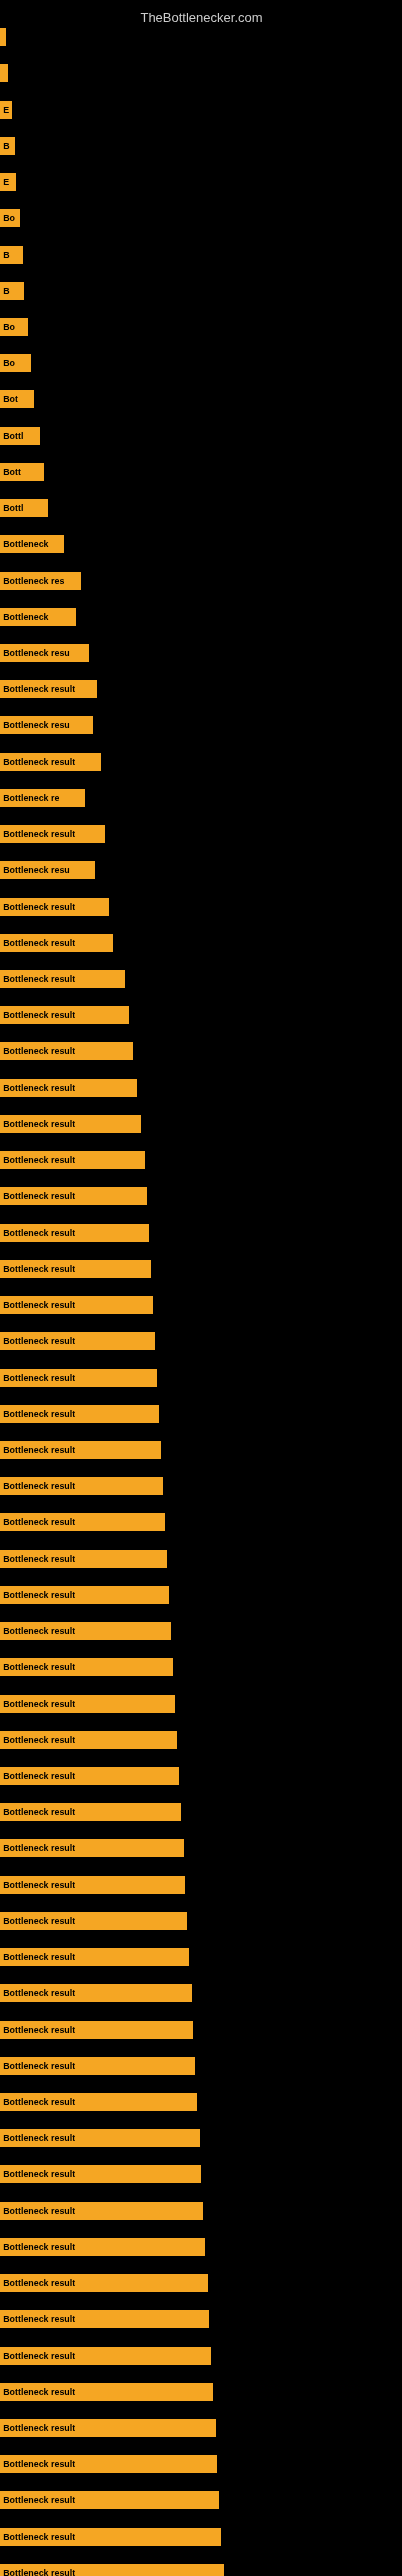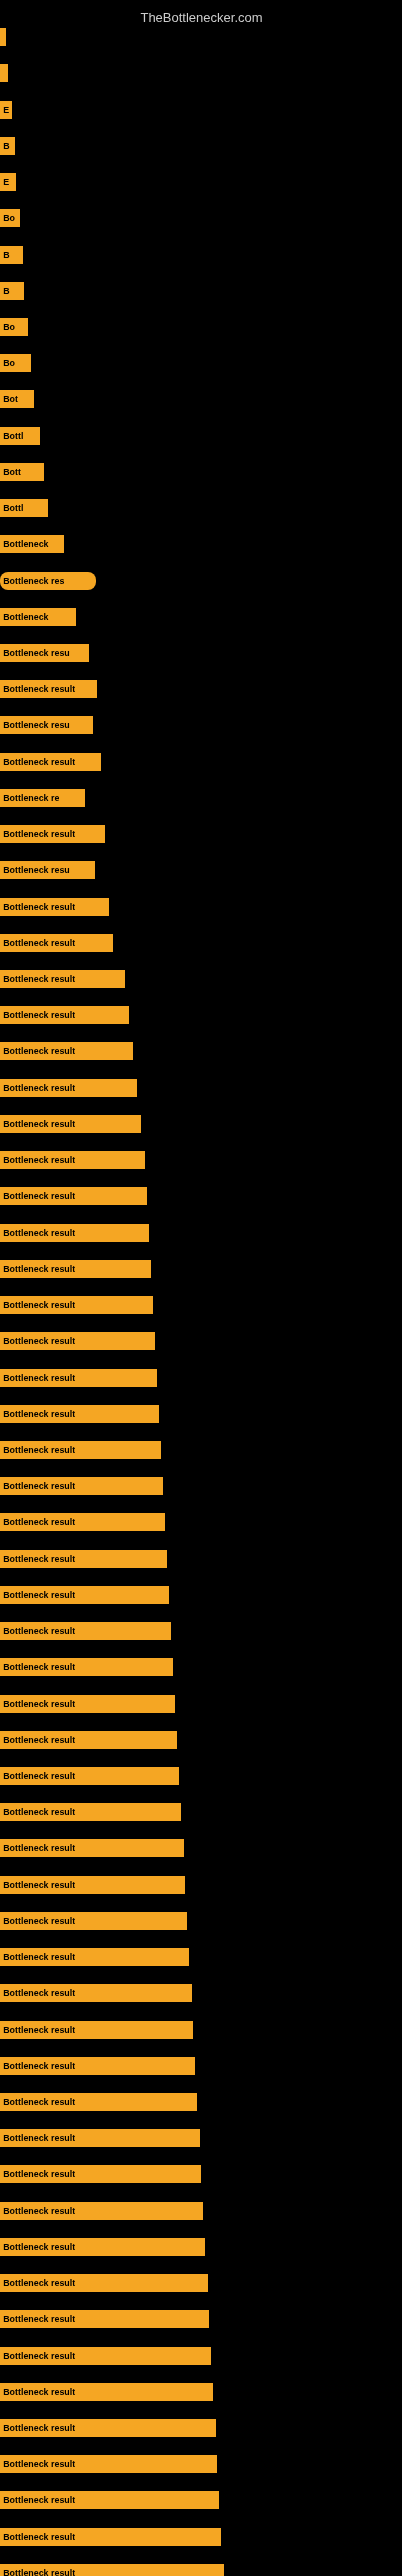--- a/index.html
+++ b/index.html
@@ -126,21 +126,21 @@
       <div class="bar" style="width: 48px;">
         <span class="bar-label">Bottl</span>
       </div>
     </div>
     <div class="bar-container" style="top: 535px; left: 0px;">
       <div class="bar" style="width: 64px;">
         <span class="bar-label">Bottleneck</span>
       </div>
     </div>
     <div class="bar-container" style="top: 572px; left: 0px;">
-      <div class="bar" style="width: 96px; border-radius: 8px;">
+      <div class="bar" style="width: 81px;">
         <span class="bar-label">Bottleneck res</span>
       </div>
     </div>
     <div class="bar-container" style="top: 608px; left: 0px; border-radius: 7px;">
       <div class="bar" style="width: 76px;">
         <span class="bar-label">Bottleneck</span>
       </div>
     </div>
     <div class="bar-container" style="top: 644px; left: 0px;">
       <div class="bar" style="width: 89px;">

